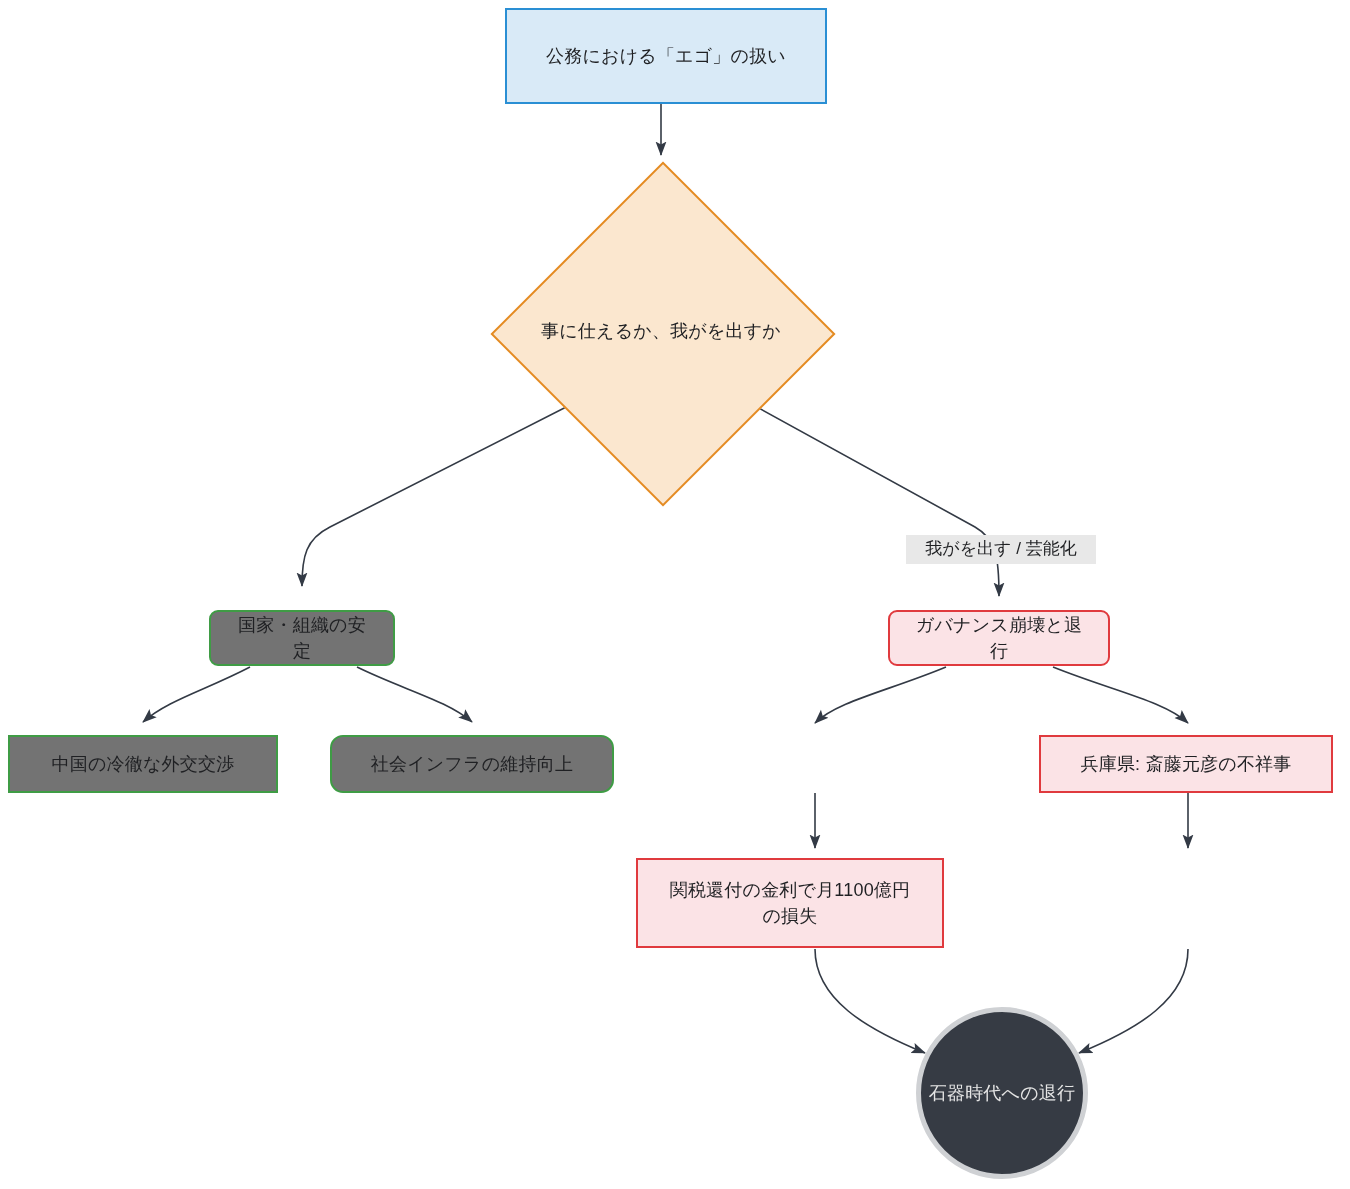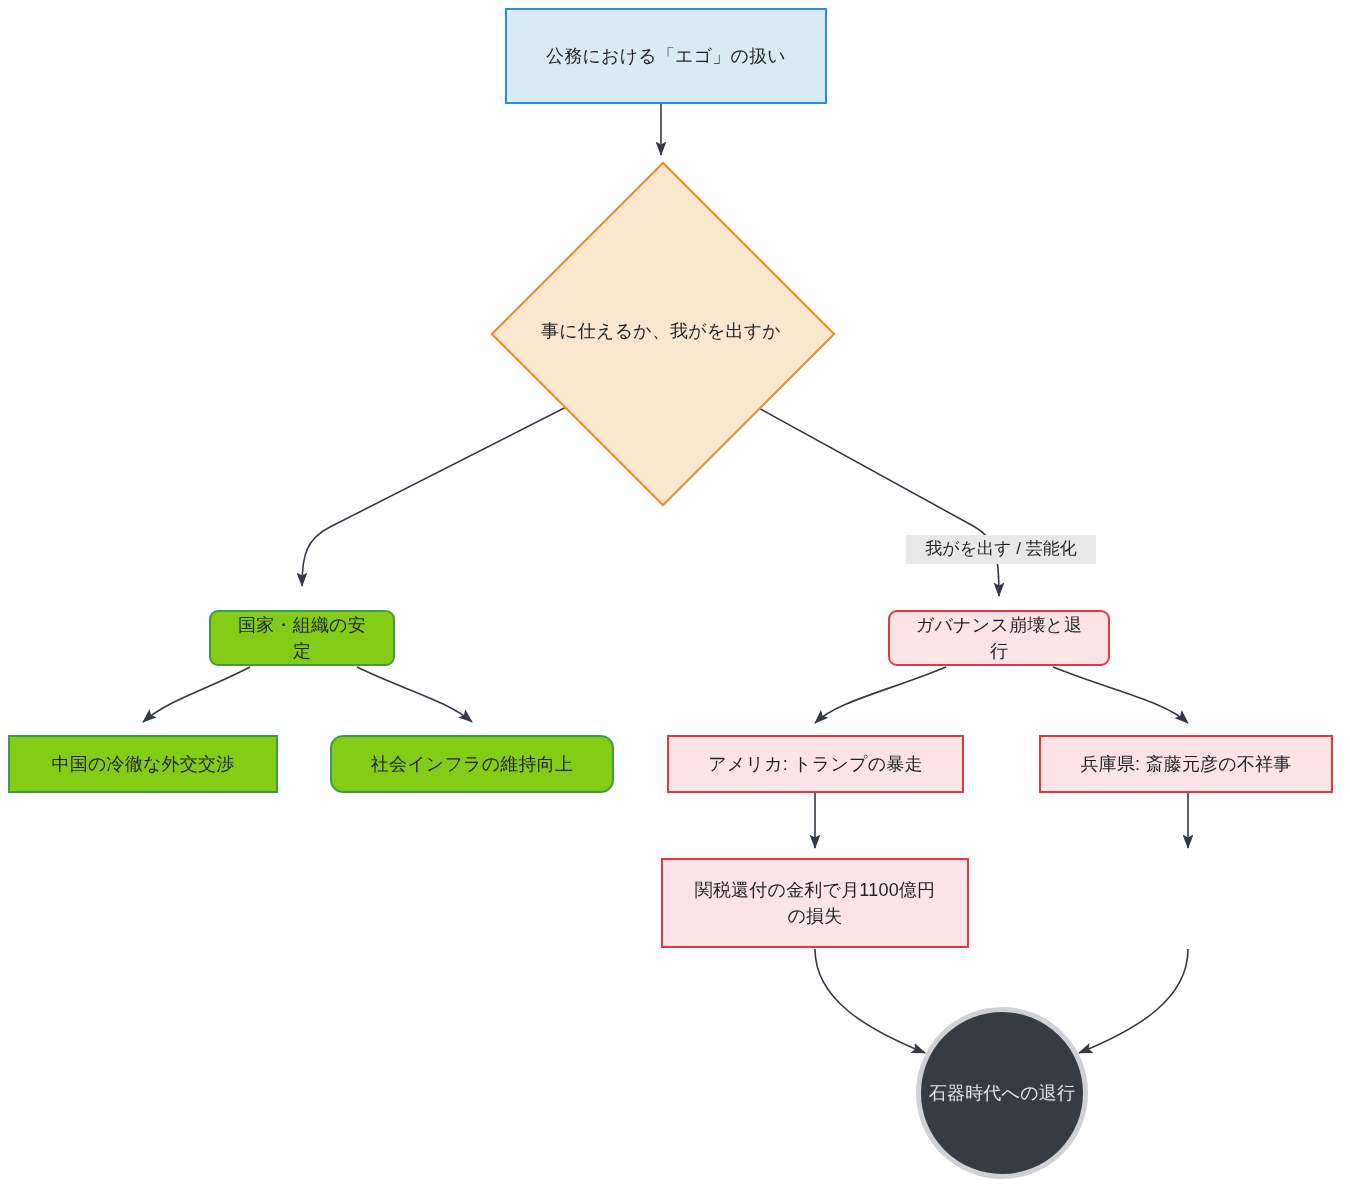--- a/index.html
+++ b/index.html
@@ -43,21 +43,21 @@
   }
   .node-start {
     background: #d9eaf7;
     border: 2px solid #2a8fd4;
     border-radius: 0;
   }
   .node-process-round {
     border-radius: 9px;
   }
   .node-good {
-    background: #84cc16;
+    background: #737373;
     border: 2px solid #3f9c45;
   }
   .node-bad {
     background: #fbe3e6;
     border: 2px solid #e03a3e;
   }
   .node-sharp {
     border-radius: 0;
   }
   .node-decision {
@@ -166,29 +166,26 @@
   </div>
 
   <div class="node node-good node-sharp" style="left:330px; top:735px; width:284px; height:58px;border-radius:13px;">
     <span>社会インフラの維持向上</span>
   </div>
 
   <div class="node node-bad node-process-round" style="left:888px; top:610px; width:222px; height:56px;">
     <span>ガバナンス崩壊と退行</span>
   </div>
 
-  <div class="node node-bad node-sharp" style="left:667px; top:735px; width:297px; height:58px;">
-    <span>アメリカ: トランプの暴走</span>
-  </div>
 
   <div class="node node-bad node-sharp" style="left:1039px; top:735px; width:294px; height:58px;">
     <span>兵庫県: 斎藤元彦の不祥事</span>
   </div>
 
-  <div class="node node-bad node-sharp" style="left:661px; top:858px; width:308px; height:90px;align-items:center;">
+  <div class="node node-bad node-sharp" style="left:636px; top:858px; width:308px; height:90px;align-items:center;">
     <span>関税還付の金利で月1100億円の損失</span>
   </div>
 
 
   <div class="node node-terminal" style="left:916px; top:1007px; width:172px; height:172px;">
     <span>石器時代への退行</span>
   </div>
 
 </div>
 

